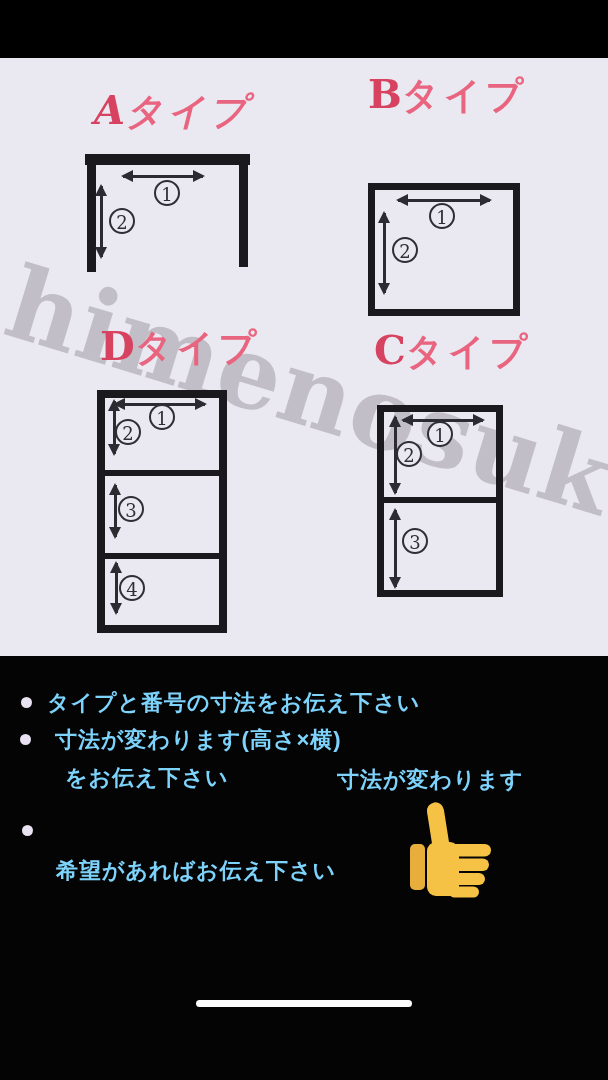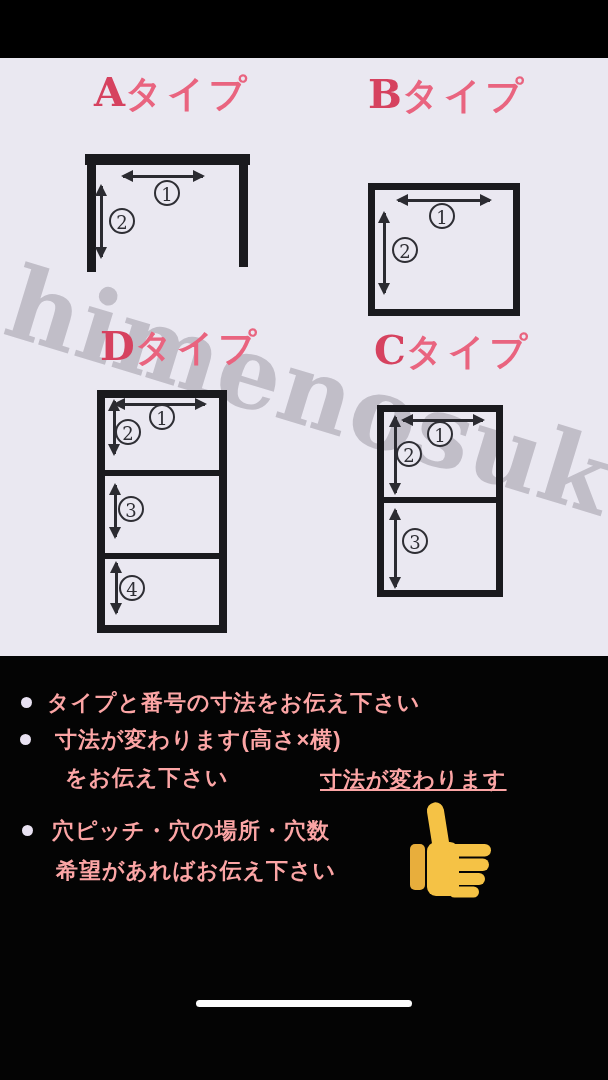--- a/index.html
+++ b/index.html
@@ -33,38 +33,38 @@
               border-left:6.5px solid transparent;border-right:6.5px solid transparent;
               border-bottom:12px solid #2b2b31;}
   .av::after{content:"";position:absolute;bottom:-2px;left:-8px;width:0;height:0;
              border-left:6.5px solid transparent;border-right:6.5px solid transparent;
              border-top:12px solid #2b2b31;}
   
   .cn{position:absolute;width:26px;height:26px;border:2px solid #2e2e34;border-radius:50%;
       background:#eae8f1;color:#2e2e34;font-family:"DejaVu Serif",serif;font-size:18px;
       line-height:25px;text-align:center;box-sizing:border-box;}
   
-  .cap{position:absolute;color:#fca5a5;font-weight:bold;font-size:22px;letter-spacing:1px;
+  .cap{position:absolute;color:#7dd3fc;font-weight:bold;font-size:22px;letter-spacing:1px;
        white-space:nowrap;line-height:1.2;}
   .dot{position:absolute;width:11px;height:11px;border-radius:50%;background:#e9e2f2;}
   .home-indicator{position:absolute;left:196px;top:1000px;width:216px;height:7px;
                   border-radius:4px;background:#fdfdfd;}
 </style>
 </head>
 <body>
 
 <div class="stage">
 
   <div class="letterbox top"></div>
 
   <div class="photo">
 
     <div class="watermark">himenosuke</div>
 
-    <div class="type-title" style="left:94px;top:14px;">
+    <div class="type-title" style="left:94px;top:32px;font-style:italic;">
       <span class="t-letter">A</span><span class="t-suffix">タイプ</span>
     </div>
     <div class="type-title" style="left:100px;top:268px;">
       <span class="t-letter">D</span><span class="t-suffix">タイプ</span>
     </div>
     <div class="type-title" style="left:368px;top:16px;">
       <span class="t-letter">B</span><span class="t-suffix">タイプ</span>
     </div>
     <div class="type-title" style="left:374px;top:272px;">
       <span class="t-letter">C</span><span class="t-suffix">タイプ</span>
@@ -110,24 +110,23 @@
       <div class="cn" style="left:18px;top:116px;">3</div>
     </div>
   </div>
 
   <div class="dot" style="left:21px;top:697px;"></div>
   <div class="cap" style="left:47px;top:690px;">タイプと番号の寸法をお伝え下さい</div>
 
   <div class="dot" style="left:20px;top:734px;"></div>
   <div class="cap" style="left:55px;top:727px;">寸法が変わります(高さ×横)</div>
   <div class="cap" style="left:58px;top:765px;margin-left:7px;">をお伝え下さい</div>
-  <div class="cap" style="left:320px;top:767px;text-decoration:underline;">寸法が変わります</div>
+  <div class="cap" style="left:337px;top:767px;">寸法が変わります</div>
 
   <div class="dot" style="left:22px;top:825px;"></div>
-  <div class="cap" style="left:52px;top:818px;">穴ピッチ・穴の場所・穴数</div>
   <div class="cap" style="left:56px;top:858px;">希望があればお伝え下さい</div>
 
   <svg style="position:absolute;left:405px;top:800px;" width="90" height="102" viewBox="0 0 90 102">
     <g fill="#f5c245">
       <rect x="5" y="44" width="15" height="46" rx="5" fill="#e8ae3c"></rect>
       <g transform="rotate(-9 34 30)">
         <rect x="25" y="2" width="17" height="54" rx="8.5"></rect>
       </g>
       <rect x="22" y="42" width="32" height="54" rx="9"></rect>
       <rect x="44" y="44" width="42" height="12.5" rx="6.2"></rect>

